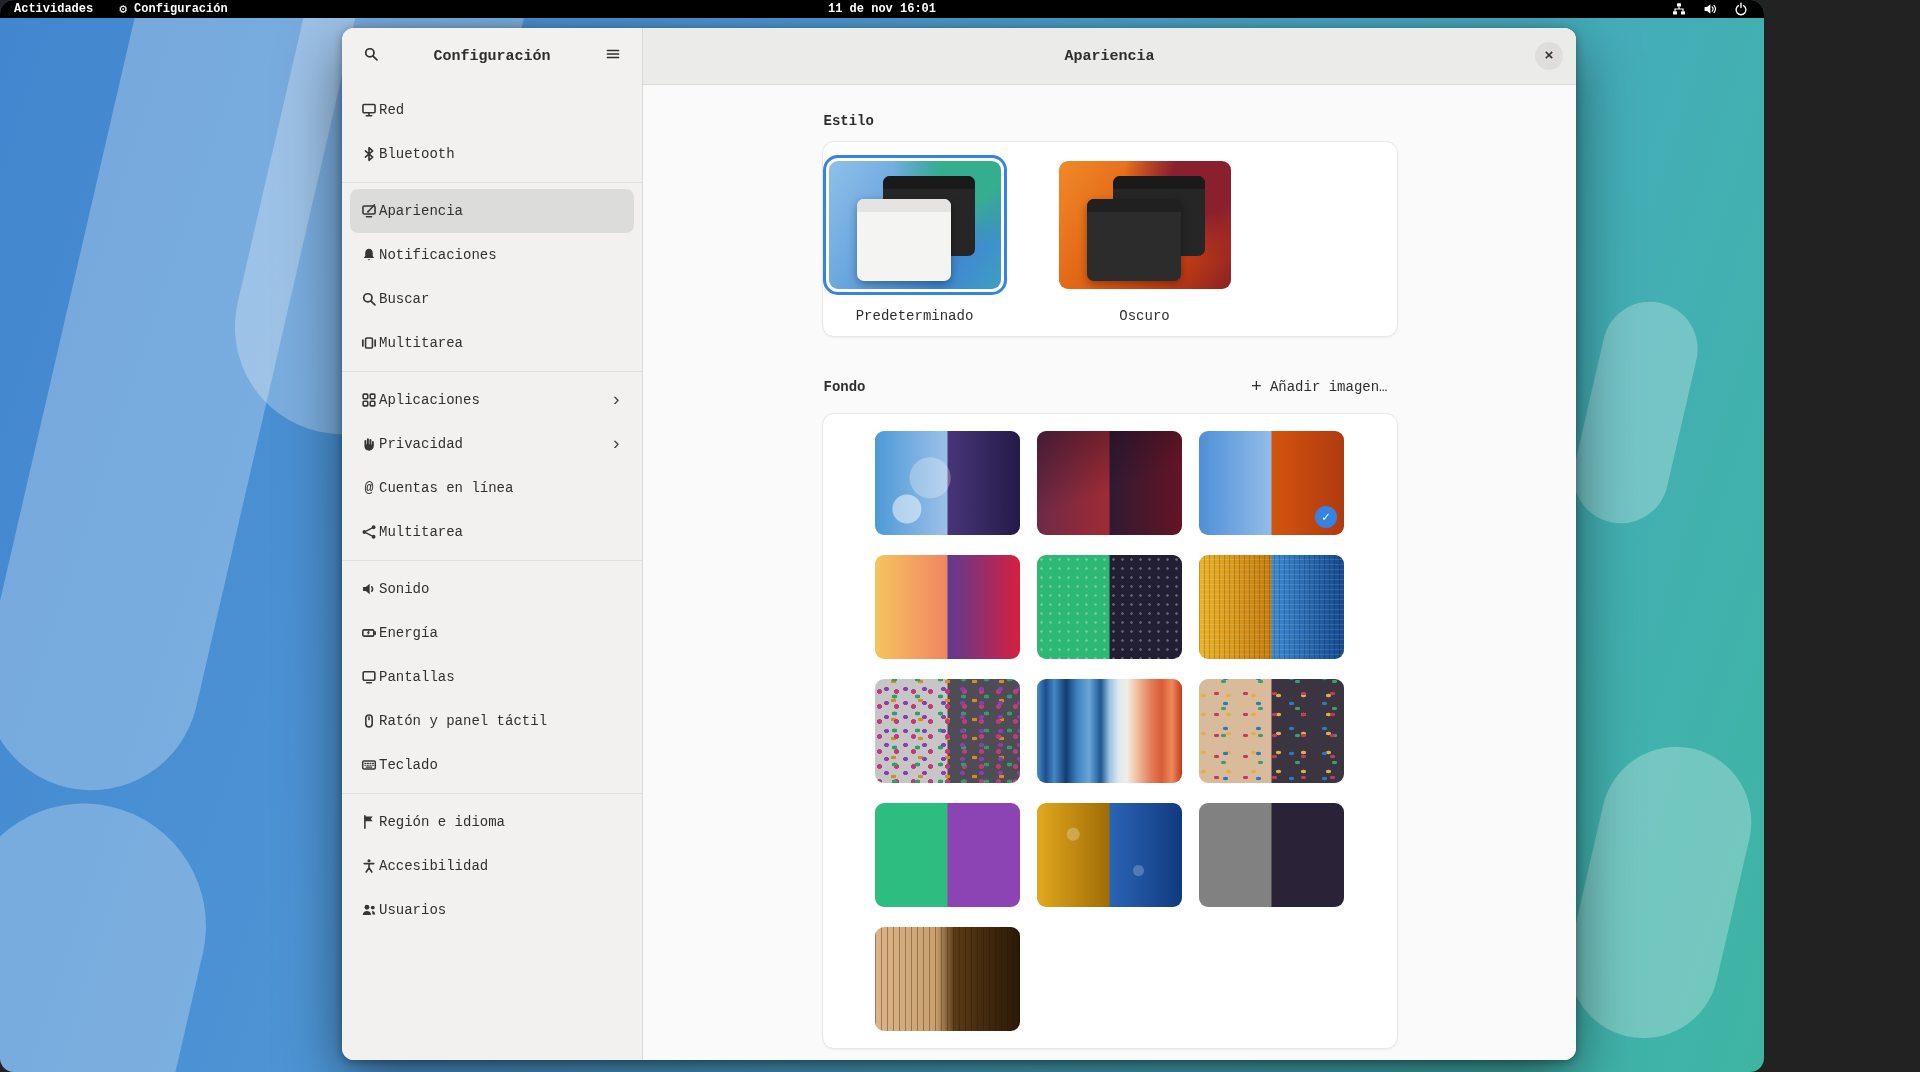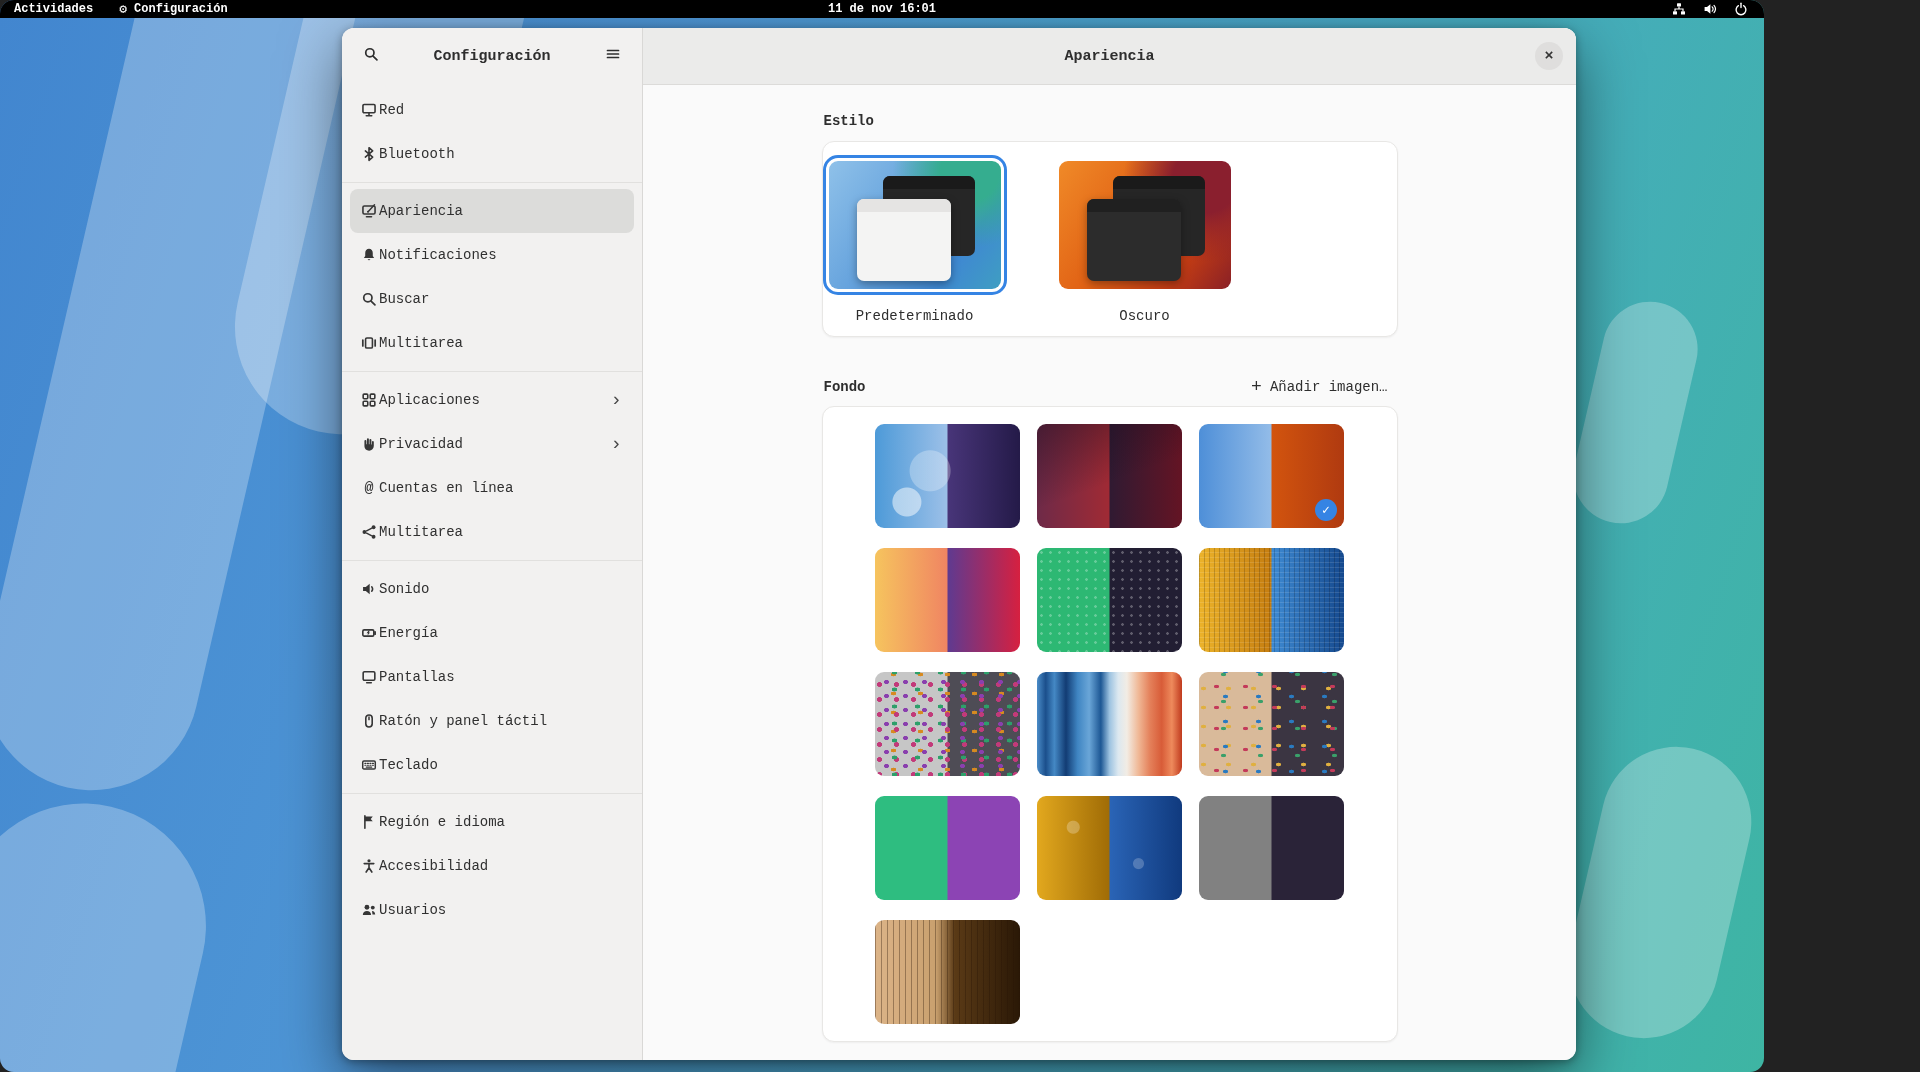--- a/index.html
+++ b/index.html
@@ -59,21 +59,21 @@
   .mh{height:13px;}
   .mock.back{width:92px;height:80px;right:26px;top:15px;background:#262626;}
   .mock.back .mh{background:#1a1a1a;}
   .mock.front{width:94px;height:82px;left:28px;top:38px;background:#f4f4f3;box-shadow:0 3px 8px rgba(0,0,0,.35);}
   .mock.front .mh{background:#e5e4e3;}
   .mock.front.dark{background:#2c2c2c;}
   .mock.front.dark .mh{background:#202020;}
   .tlabel{margin-top:13px;font-size:14px;color:#2e2e2e;}
 
   
-  .fondo-head{display:flex;justify-content:space-between;align-items:center;margin-bottom:5px;}
+  .fondo-head{display:flex;justify-content:space-between;align-items:center;margin-bottom:12px;}
   .addbtn{display:flex;align-items:center;gap:8px;font-size:14px;color:#2e2e2e;padding:5px 10px;border-radius:7px;}
   .plus{font-size:18px;font-weight:400;line-height:1;}
   .bg-card{padding:17px 0 17px;display:flex;justify-content:center;}
   .wgrid{display:grid;grid-template-columns:repeat(3,145px);gap:20px 17px;}
   .wp{width:145px;height:104px;border-radius:9px;position:relative;overflow:hidden;}
   .badge{position:absolute;right:7px;bottom:7px;width:22px;height:22px;border-radius:50%;background:#3584e4;
     color:#fff;display:flex;align-items:center;justify-content:center;font-size:13px;font-weight:700;}
 </style>
 </head>
 <body>

